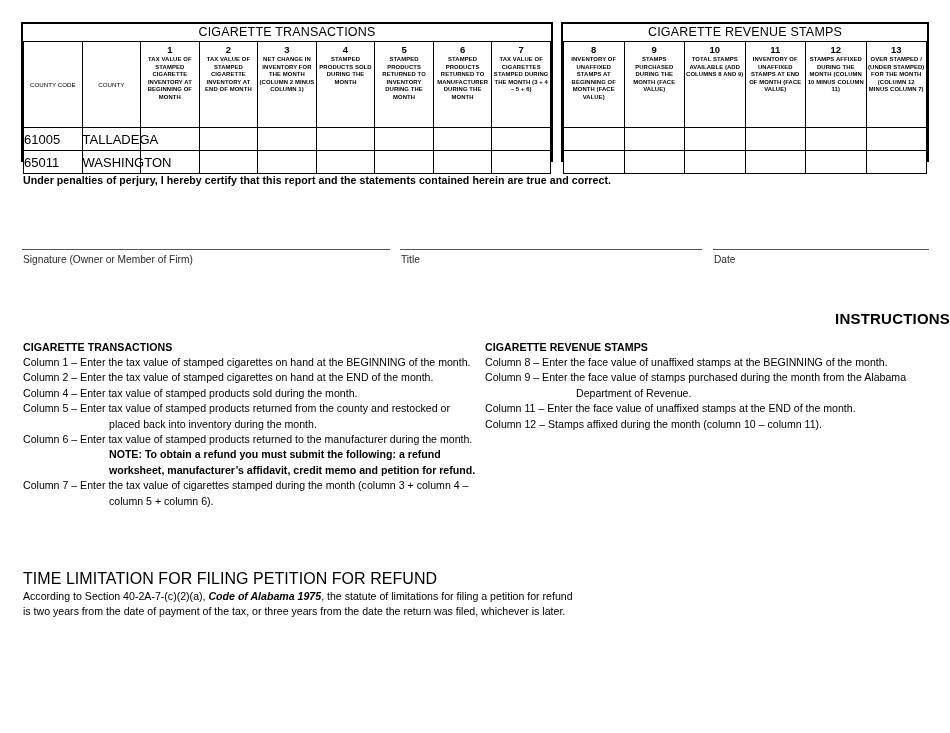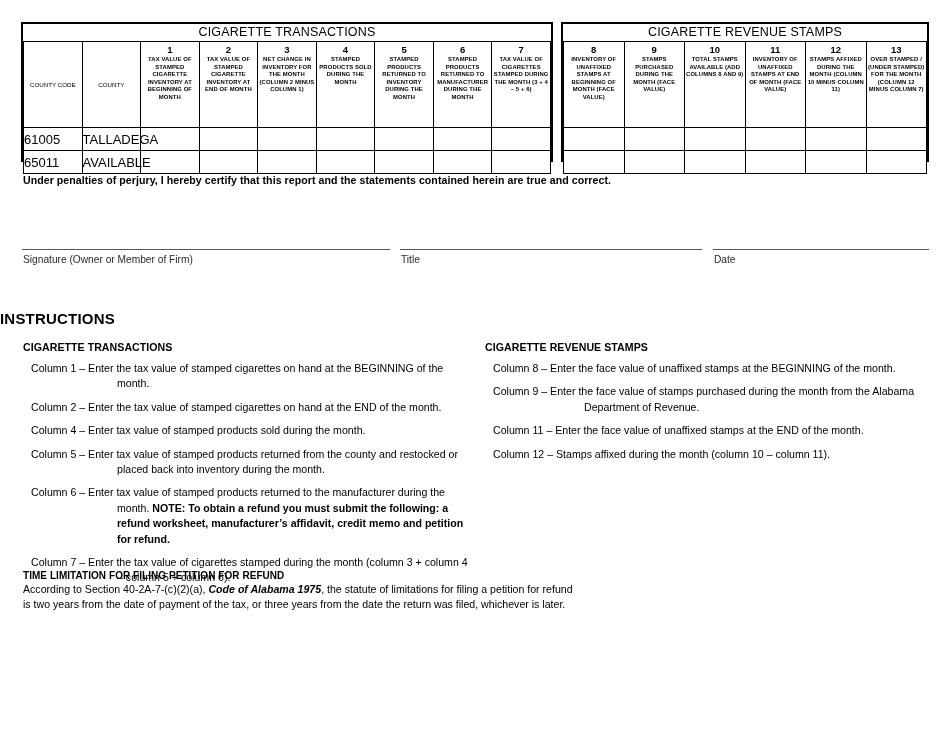--- a/index.html
+++ b/index.html
@@ -128,56 +128,56 @@
   #sig-rule-date      { left: 713px; top: 249px; width: 216px; }
   #sig-label-signature { left: 23px;  top: 254px; }
   #sig-label-title     { left: 401px; top: 254px; }
   #sig-label-date      { left: 714px; top: 254px; }
 
   
   #instructions-heading {
     position: absolute;
     left: 0; right: 0;
     top: 310px;
-    text-align: left;
+    text-align: right;
     font-size: 15px;
     font-weight: bold;
     letter-spacing: 0.2px;
   }
 
   .instr-col { position: absolute; top: 341px; }
   #instr-col-left  { left: 23px;  width: 455px; }
   #instr-col-right { left: 485px; width: 450px; }
 
   .instr-head {
     font-size: 10.6px;
     font-weight: bold;
     letter-spacing: 0.05px;
     margin: 0 0 2px 0;
   }
   .instr-item {
     font-size: 10.6px;
     line-height: 15.4px;
-    margin: 8px;
+    margin: 0;
     padding-left: 86px;
     text-indent: -86px;
   }
   #instr-col-right .instr-item { padding-left: 91px; text-indent: -91px; }
   .instr-item b { font-weight: bold; }
 
   
   #time-limit {
     position: absolute;
     left: 23px;
     top: 570px;
     width: 640px;
   }
   #time-limit-heading {
-    font-size: 10px;
-    font-weight: bold;
+    font-size: 16px;
+    font-weight: normal;
     letter-spacing: 0.05px;
     margin: 0 0 1px 0;
   }
   .time-limit-line {
     font-size: 10.6px;
     line-height: 15px;
     margin: 0;
     white-space: nowrap;
   }
   .time-limit-line i { font-weight: bold; font-style: italic; }
@@ -231,21 +231,21 @@
         <td class="data-cell"></td>
         <td class="data-cell"></td>
         <td class="data-cell"></td>
         <td class="data-cell"></td>
         <td class="data-cell"></td>
         <td class="data-cell"></td>
         <td class="data-cell"></td>
       </tr>
       <tr class="data-row">
         <td class="data-cell">65011</td>
-        <td class="data-cell">AVAILABLE</td>
+        <td class="data-cell">WASHINGTON</td>
         <td class="data-cell"></td>
         <td class="data-cell"></td>
         <td class="data-cell"></td>
         <td class="data-cell"></td>
         <td class="data-cell"></td>
         <td class="data-cell"></td>
         <td class="data-cell"></td>
       </tr>
     </tbody>
       </table>

